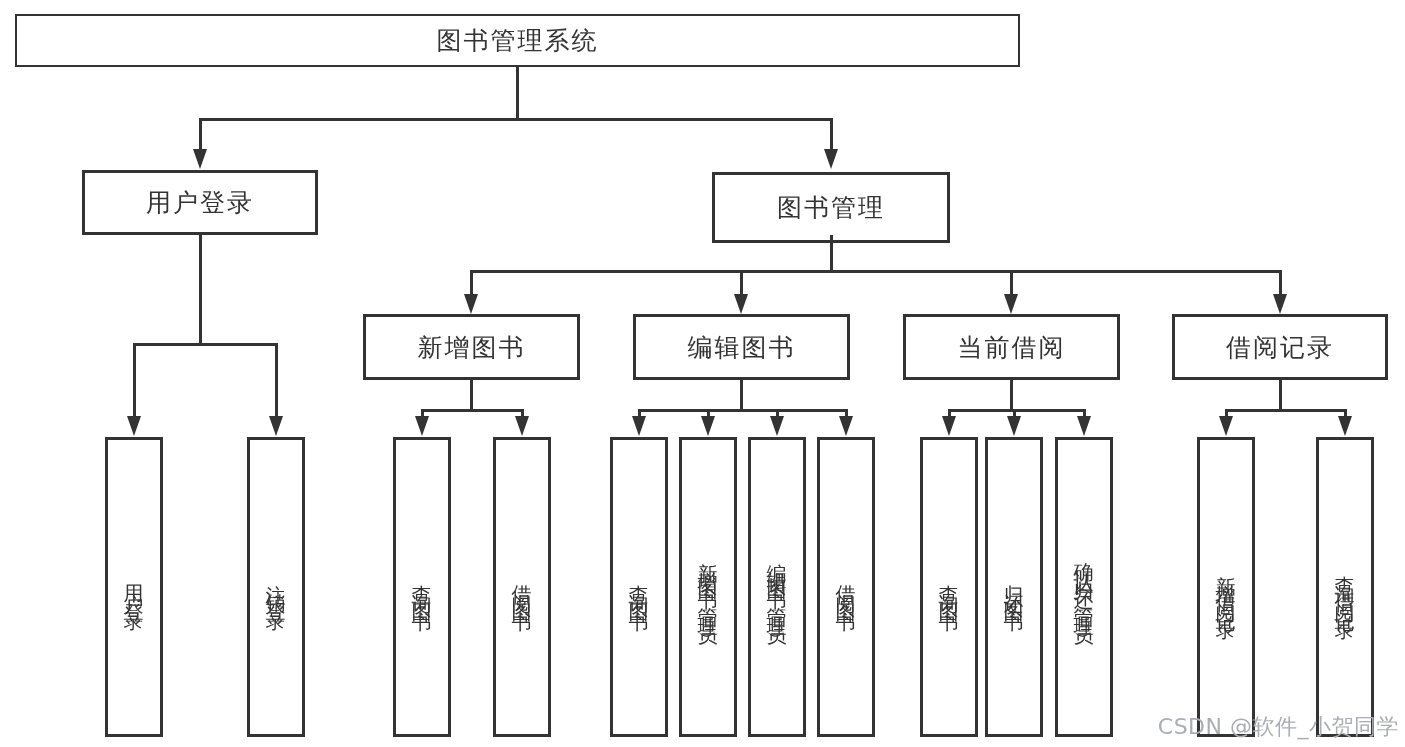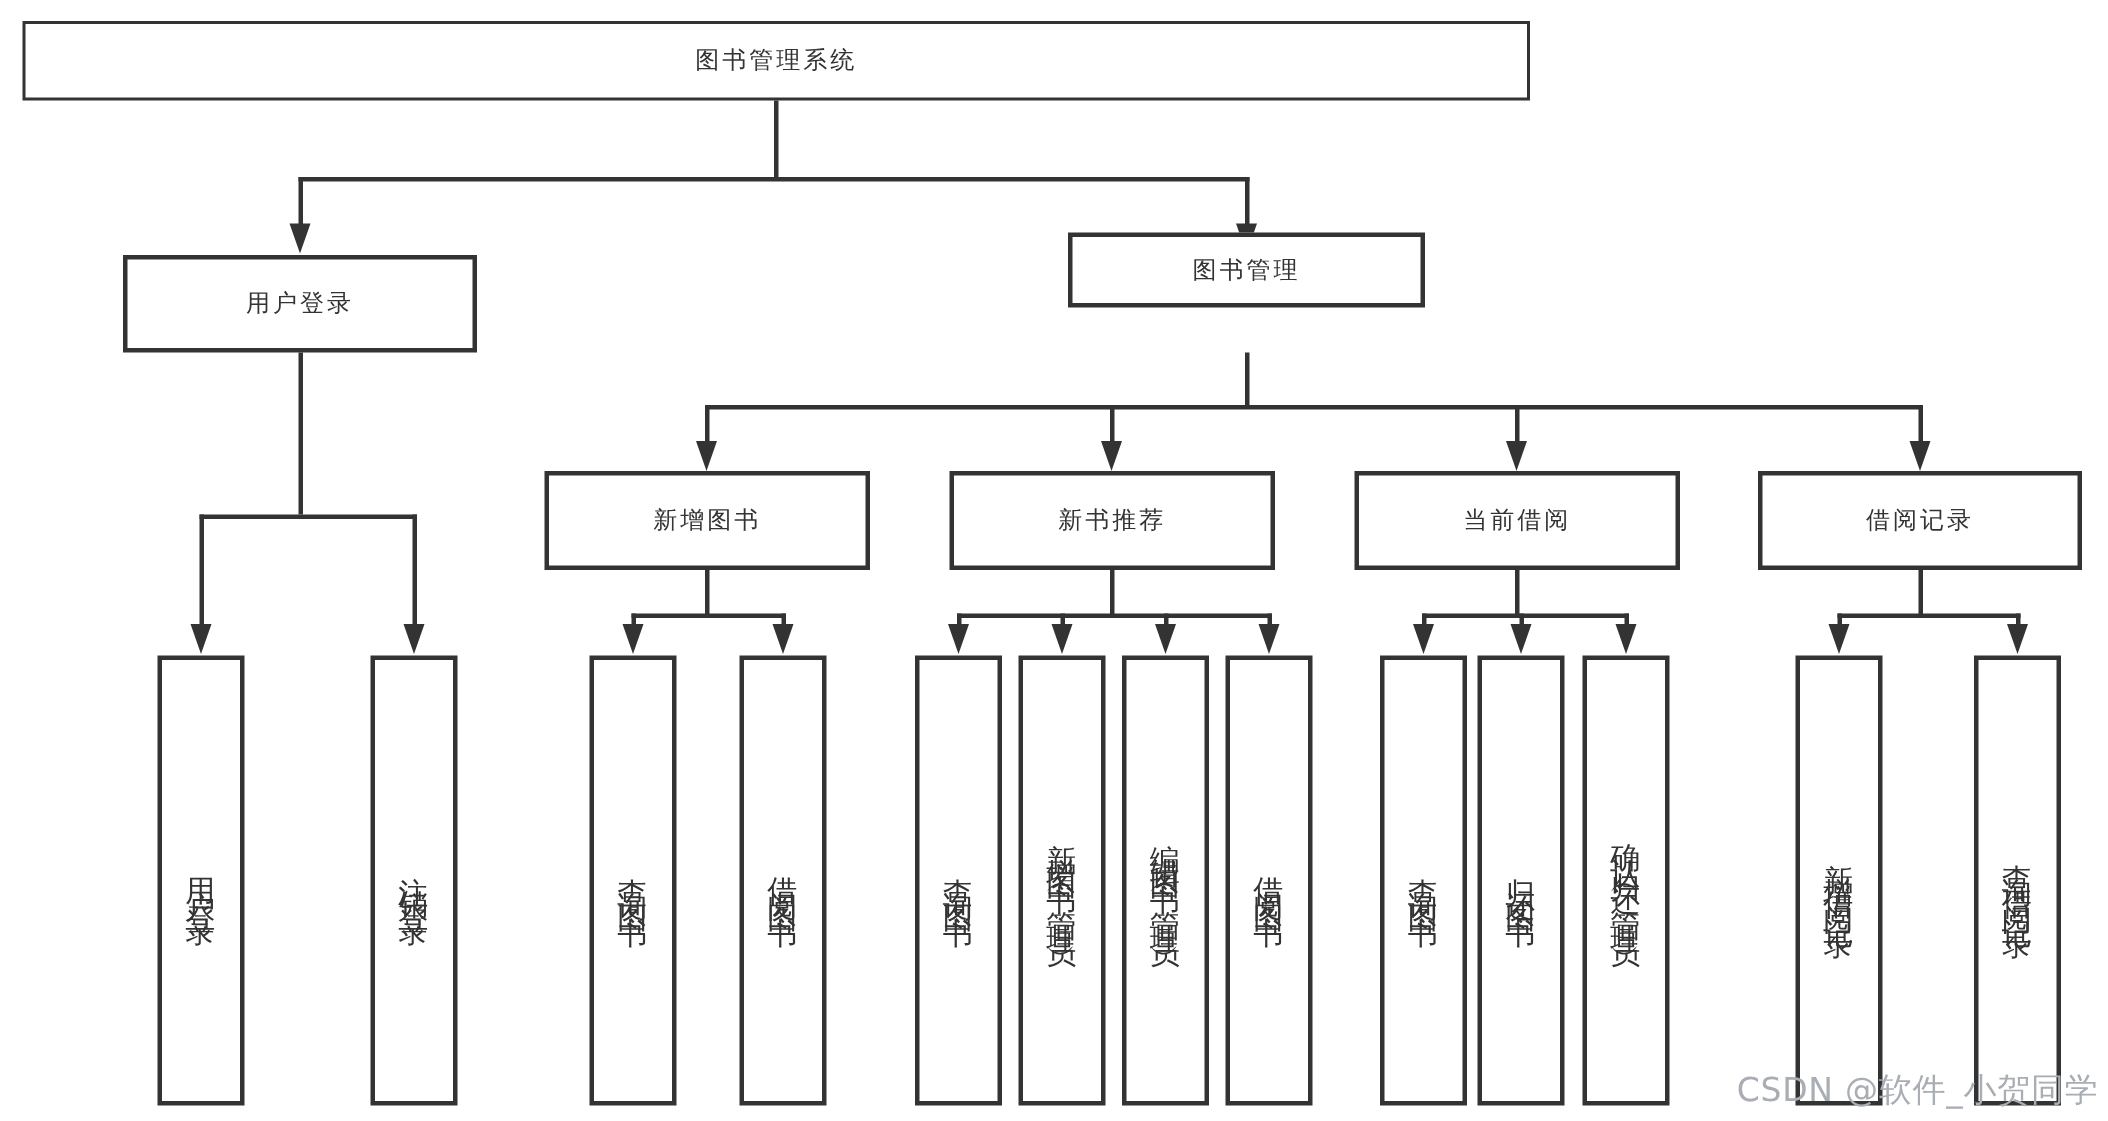--- a/index.html
+++ b/index.html
@@ -15,21 +15,21 @@
     position:relative;width:1405px;height:747px;overflow:hidden;
     background:var(--page-background);
     font-family:"DejaVu Sans","Liberation Sans",sans-serif;
     color:var(--text-color);
   }
   .box{
     position:absolute;box-sizing:border-box;
     background:var(--box-fill);
     border:3px solid var(--line-color);
     display:flex;align-items:center;justify-content:center;
-    font-size:16px;letter-spacing:2px;white-space:nowrap;
+    font-size:25px;letter-spacing:2px;white-space:nowrap;
   }
   .box.root{border-width:2px;}
   .leaf{font-size:20px;}
   .vtext{
     writing-mode:vertical-rl;text-orientation:mixed;
     font-size:20px;letter-spacing:9px;line-height:1;
   }
   .hline{position:absolute;height:3px;background:var(--line-color);}
   .vline{position:absolute;width:3px;background:var(--line-color);}
   .ah{
@@ -55,21 +55,21 @@
   <div class="vline" style="left:516px;top:67px;height:51px;"></div>
   <div class="hline" style="left:199px;top:118px;width:634px;"></div>
   <div class="vline" style="left:199px;top:118px;height:33px;"></div>
   <div class="ah" style="left:193px;top:149px;"></div>
   <div class="vline" style="left:830px;top:118px;height:33px;"></div>
   <div class="ah" style="left:824px;top:149px;"></div>
 
   <div class="box" style="left:82px;top:170px;width:236px;height:65px;">
     <span>用户登录</span>
   </div>
-  <div class="box" style="left:712px;top:155px;width:238px;height:50px;">
+  <div class="box" style="left:712px;top:172px;width:238px;height:71px;">
     <span>图书管理</span>
   </div>
 
   <div class="vline" style="left:199px;top:235px;height:108px;"></div>
   <div class="hline" style="left:133px;top:343px;width:145px;"></div>
   <div class="vline" style="left:133px;top:343px;height:74px;"></div>
   <div class="ah" style="left:127px;top:416px;"></div>
   <div class="vline" style="left:275px;top:343px;height:74px;"></div>
   <div class="ah" style="left:269px;top:416px;"></div>
 
@@ -81,21 +81,21 @@
   <div class="ah" style="left:734px;top:294px;"></div>
   <div class="vline" style="left:1010px;top:270px;height:26px;"></div>
   <div class="ah" style="left:1004px;top:294px;"></div>
   <div class="vline" style="left:1279px;top:270px;height:26px;"></div>
   <div class="ah" style="left:1273px;top:294px;"></div>
 
   <div class="box" style="left:363px;top:314px;width:217px;height:66px;">
     <span>新增图书</span>
   </div>
   <div class="box" style="left:633px;top:314px;width:217px;height:66px;">
-    <span>新书推荐</span>
+    <span>编辑图书</span>
   </div>
   <div class="box" style="left:903px;top:314px;width:217px;height:66px;">
     <span>当前借阅</span>
   </div>
   <div class="box" style="left:1172px;top:314px;width:216px;height:66px;">
     <span>借阅记录</span>
   </div>
 
   <div class="vline" style="left:470px;top:380px;height:32px;"></div>
   <div class="hline" style="left:421px;top:409px;width:103px;"></div>

